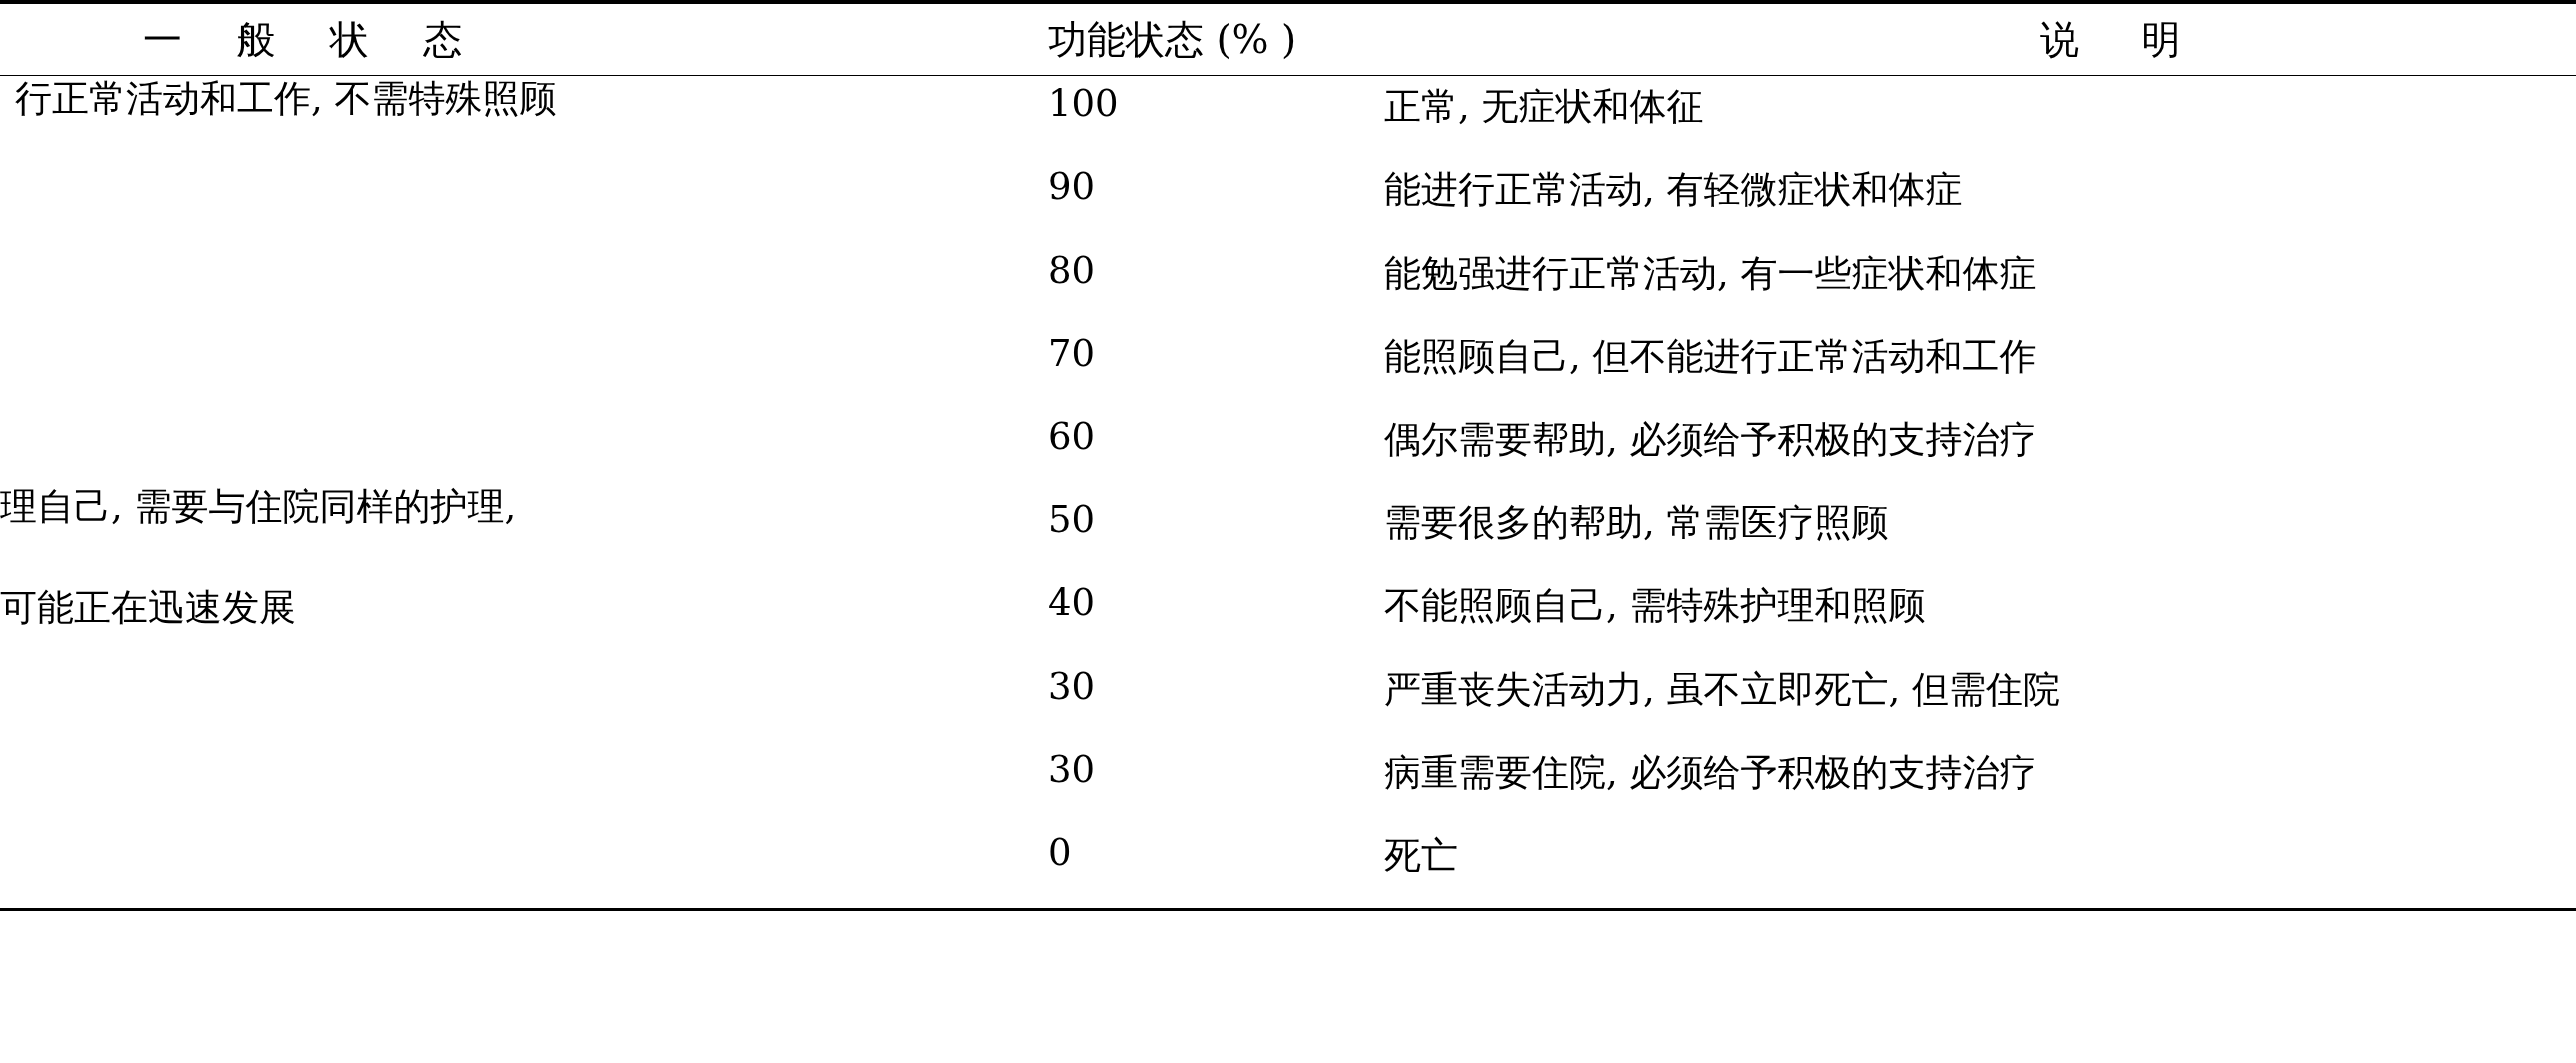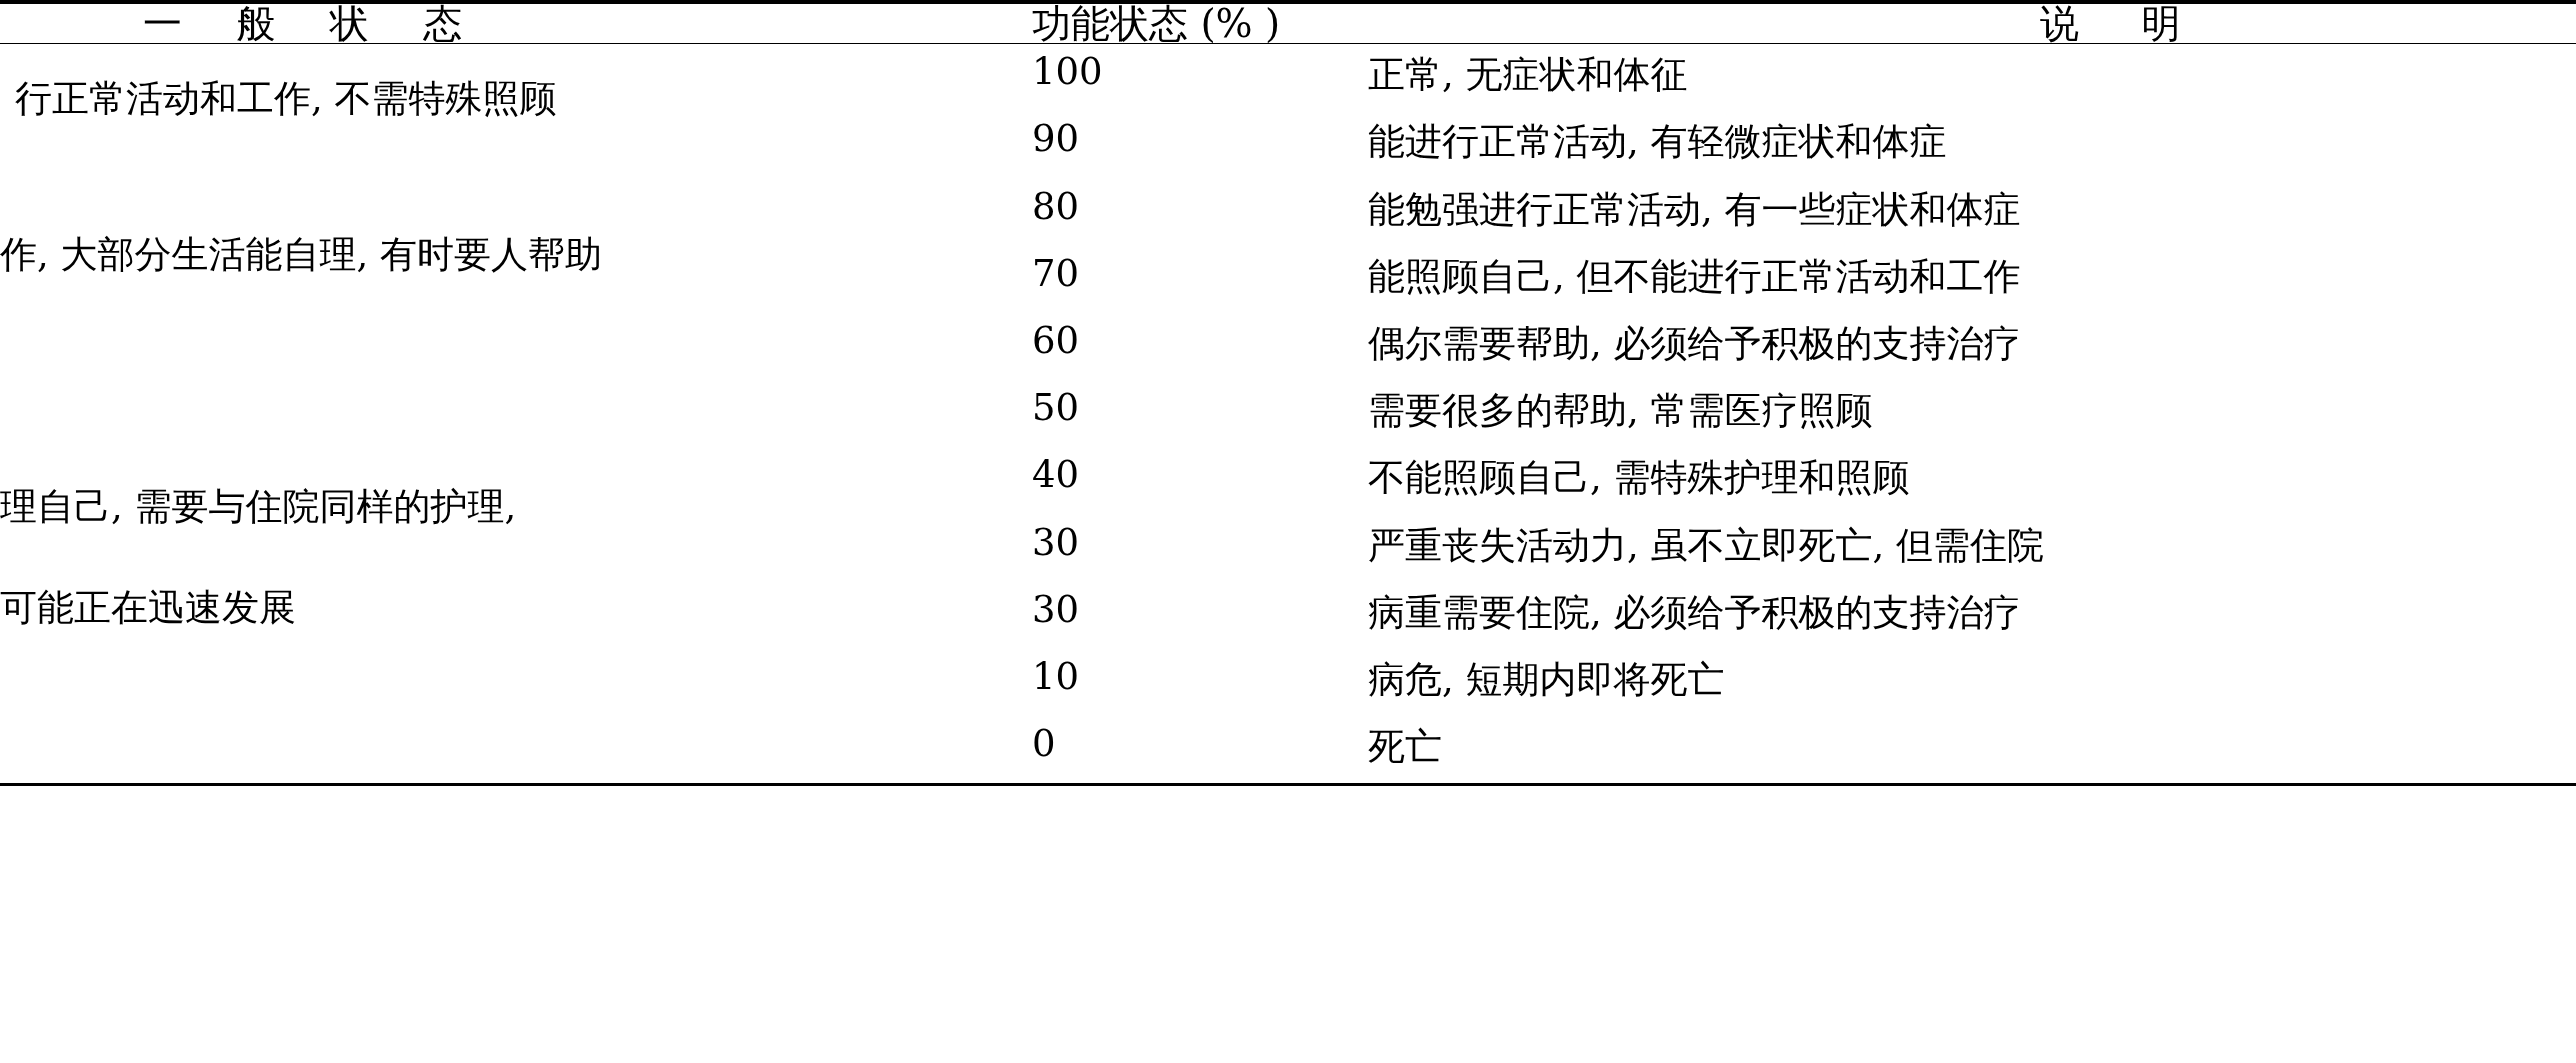--- a/index.html
+++ b/index.html
@@ -23,21 +23,21 @@
     left: 0;
     top: 0;
     width: 2576px;
   }
   table.kps {
     border-collapse: collapse;
     width: 2576px;
     table-layout: fixed;
   }
   table.kps td, table.kps th {
-    padding: 0;
+    padding: 16px;
     margin: 0;
     vertical-align: top;
     font-weight: normal;
   }
   
   .rule-top {
     height: 0;
     border-top: 4.4px solid #000;
   }
   .rule-mid {
@@ -181,35 +181,29 @@
           <td class="cell-score row-cell">30</td>
           <td class="cell-desc row-cell">严重丧失活动力, 虽不立即死亡, 但需住院</td>
         </tr>
         <tr class="data-row">
           <td class="cell-general row-cell"></td>
           <td class="cell-score row-cell">30</td>
           <td class="cell-desc row-cell">病重需要住院, 必须给予积极的支持治疗</td>
         </tr>
         <tr class="data-row">
           <td class="cell-general row-cell"></td>
-          <td class="cell-score row-cell">10</td>
-          <td class="cell-desc row-cell">病危, 短期内即将死亡</td>
-        </tr>
-        <tr class="data-row">
-          <td class="cell-general row-cell"></td>
           <td class="cell-score row-cell">0</td>
           <td class="cell-desc row-cell">死亡</td>
         </tr>
       </tbody>
     </table>
 
     <div class="rule-bottom"></div>
   </div>
 
   <div class="general-layer">
     <div class="gen-line" style="left:0px; top:80px;margin-left:15px;">行正常活动和工作, 不需特殊照顾</div>
-    <div class="gen-line" style="left:0px; top:236px;">作, 大部分生活能自理, 有时要人帮助</div>
     <div class="gen-line" style="left:0px; top:488px;">理自己, 需要与住院同样的护理,</div>
     <div class="gen-line" style="left:0px; top:589px;">可能正在迅速发展</div>
   </div>
 
 </div>
 
 
 </body></html>

